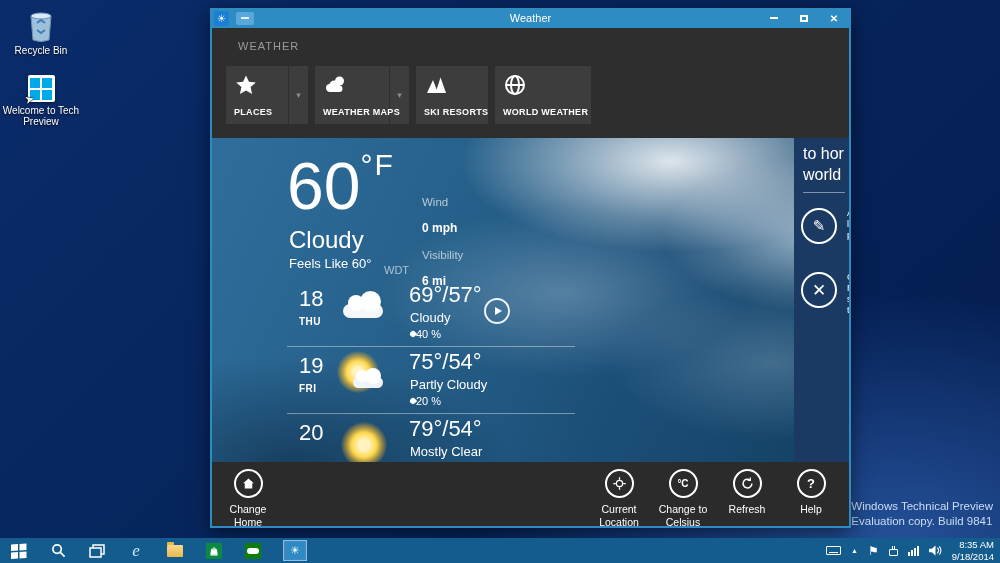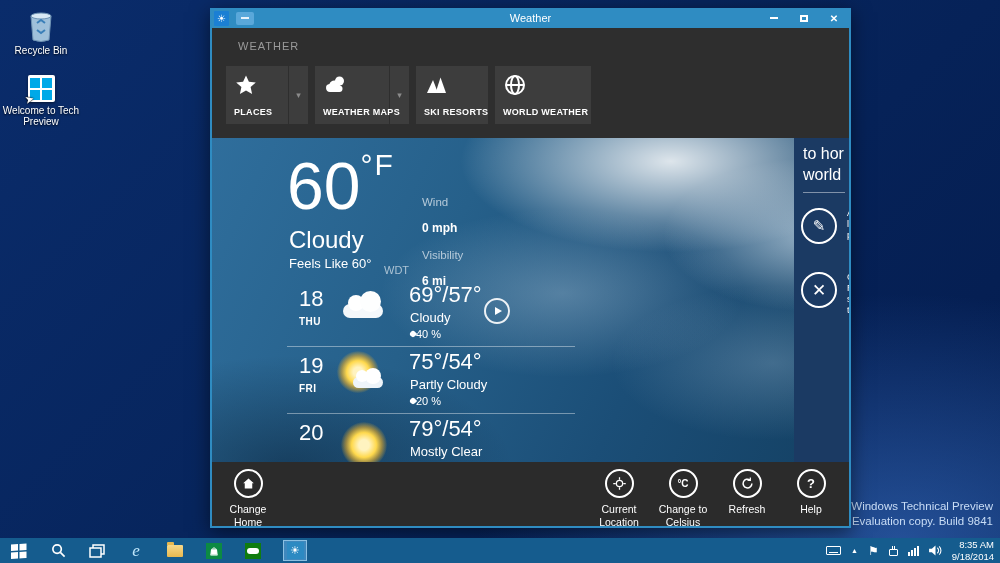--- a/index.html
+++ b/index.html
@@ -18,21 +18,21 @@
   .desk-icon .ic { height:34px; display:flex; align-items:flex-end; justify-content:center; margin-bottom:3px; }
   #icon-recycle { left:2px; top:8px; }
   #icon-welcome { left:2px; top:68px; }
   .welcome-tile { width:27px; height:27px; background:#fff; border-radius:2px; position:relative;
     display:grid; grid-template-columns:10px 10px; grid-template-rows:10px 10px; gap:2px;
     padding:2.5px; box-shadow:0 1px 3px rgba(0,0,0,.5); }
   .welcome-tile div { background:#00a9e8; }
   .welcome-cursor { position:absolute; left:-3px; bottom:-4px; font-size:11px; color:#fff;
     text-shadow:0 0 1px #000, 0 0 2px #000; transform:rotate(-15deg); }
 
-  .watermark { position:absolute; right:7px; bottom:33px; text-align:right; color:#c9ddf6;
+  .watermark { position:absolute; right:7px; bottom:33px; color:#c9ddf6;
     font-size:11.5px; line-height:1.35; }
 
   
   .window { position:absolute; left:210px; top:8px; width:641px; height:520px;
     background:#2f8cc2; padding:0 2px 2px 2px; box-shadow:0 4px 18px rgba(0,0,0,.5); }
   .titlebar { height:20px; display:flex; align-items:center; position:relative; color:#fff; }
   .app-tile { width:15px; height:15px; margin-left:2px; background:#1b7fd4; border-radius:1px;
     display:flex; align-items:center; justify-content:center; font-size:10px; color:#fff; }
   .menu-dash { width:18px; height:13px; margin-left:7px; background:#5aa8da; border-radius:2px;
     display:flex; align-items:center; justify-content:center; }

